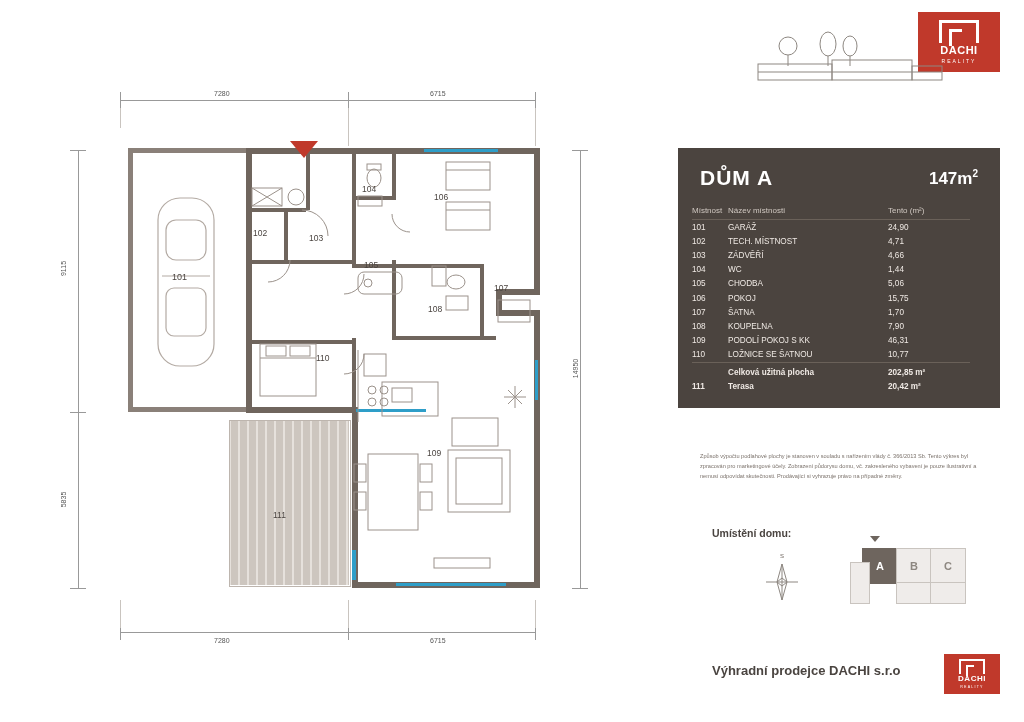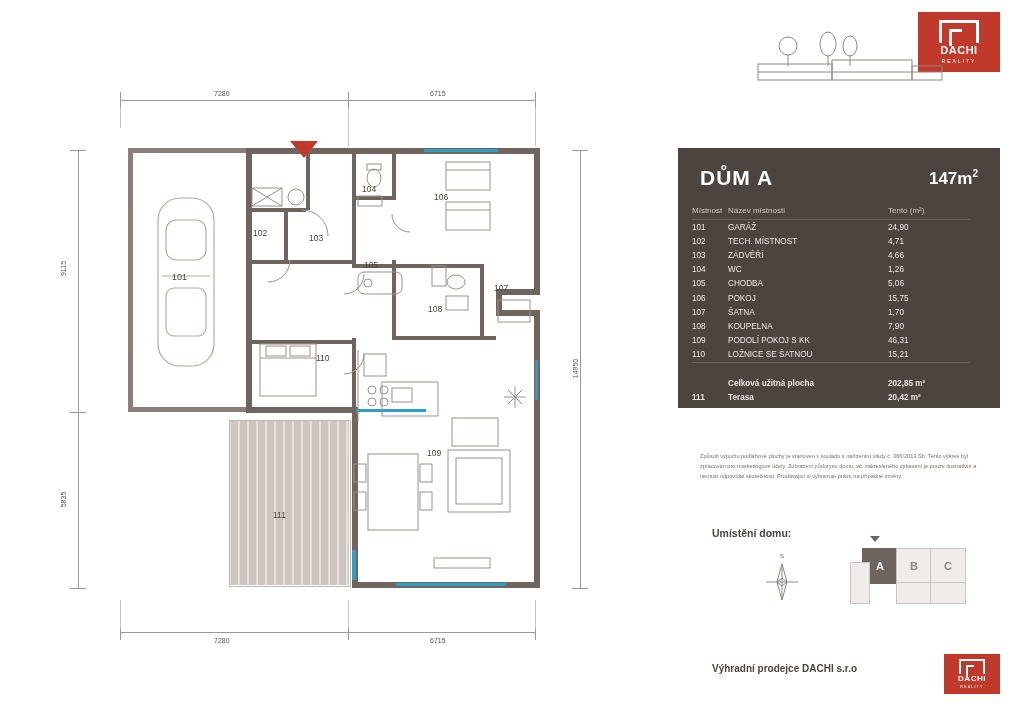--- a/index.html
+++ b/index.html
@@ -49,42 +49,42 @@
     position:absolute;left:14px;top:58px;width:278px;border-collapse:collapse;
     font-size:8.2px;color:#efe9e4;
   }
   table.rooms th{
     text-align:left;font-weight:normal;color:#cfc7c0;font-size:8px;
     padding:0 0 4px 0;border-bottom:1px solid #6a6159;
   }
   table.rooms td{padding:2.6px 0;}
   table.rooms td.num{width:36px;}
   table.rooms td.name{width:160px;}
-  table.rooms tr.total td{font-weight:bold;padding-top:16px;border-top:1px solid #6a6159;}
+  table.rooms tr.total td{font-weight:bold;padding-top:5px;border-top:1px solid #6a6159;}
   table.rooms tr.terrace td{font-weight:bold;}
 
   .disclaimer{
     position:absolute;left:700px;top:452px;width:286px;
     font-size:5.6px;line-height:1.75;color:#7b726b;
   }
 
   .placement-label{
     position:absolute;left:712px;top:527px;font-size:10.5px;font-weight:bold;color:#4a4440;
   }
   .compass{position:absolute;left:760px;top:548px;width:44px;height:56px;}
   .site-map{position:absolute;left:848px;top:536px;width:122px;height:72px;}
   .site-plot{
     position:absolute;background:#efecea;border:1px solid #c9c4bf;
     display:flex;align-items:center;justify-content:center;
     font-size:11px;font-weight:bold;color:#8d8781;
   }
   .site-plot.active{background:#6e655e;color:#ffffff;border-color:#6e655e;}
 
   .footer{
-    position:absolute;left:712px;top:663px;font-size:10px;font-weight:bold;color:#4a4440;
+    position:absolute;left:712px;top:663px;font-size:13px;font-weight:bold;color:#4a4440;
   }
   .logo-box.small{right:24px;top:654px;width:56px;height:40px;}
   .logo-box.small .logo-mark{width:22px;height:13px;border-width:2px;margin-bottom:1px;}
   .logo-box.small .logo-mark:after{left:5px;top:4px;width:6px;height:9px;border-width:2px;}
   .logo-box.small .logo-text{font-size:8px;}
   .logo-box.small .logo-sub{font-size:3.6px;letter-spacing:1.2px;}
 
   
   .plan{position:absolute;left:0;top:0;width:660px;height:722px;}
   .dimtxt{position:absolute;font-size:7px;color:#555;}
@@ -319,21 +319,21 @@
             <td>4,71</td>
           </tr>
         <tr>
             <td class="num">103</td>
             <td class="name">ZÁDVĚŘÍ</td>
             <td>4,66</td>
           </tr>
         <tr>
             <td class="num">104</td>
             <td class="name">WC</td>
-            <td>1,26</td>
+            <td>1,44</td>
           </tr>
         <tr>
             <td class="num">105</td>
             <td class="name">CHODBA</td>
             <td>5,06</td>
           </tr>
         <tr>
             <td class="num">106</td>
             <td class="name">POKOJ</td>
             <td>15,75</td>
@@ -349,21 +349,21 @@
             <td>7,90</td>
           </tr>
         <tr>
             <td class="num">109</td>
             <td class="name">PODOLÍ POKOJ S KK</td>
             <td>46,31</td>
           </tr>
         <tr>
             <td class="num">110</td>
             <td class="name">LOŽNICE SE ŠATNOU</td>
-            <td>15,21</td>
+            <td>10,77</td>
           </tr>
         <tr class="total">
             <td class="num"></td>
             <td class="name">Celková užitná plocha</td>
             <td>202,85 m²</td>
           </tr>
         <tr class="terrace">
             <td class="num">111</td>
             <td class="name">Terasa</td>
             <td>20,42 m²</td>

